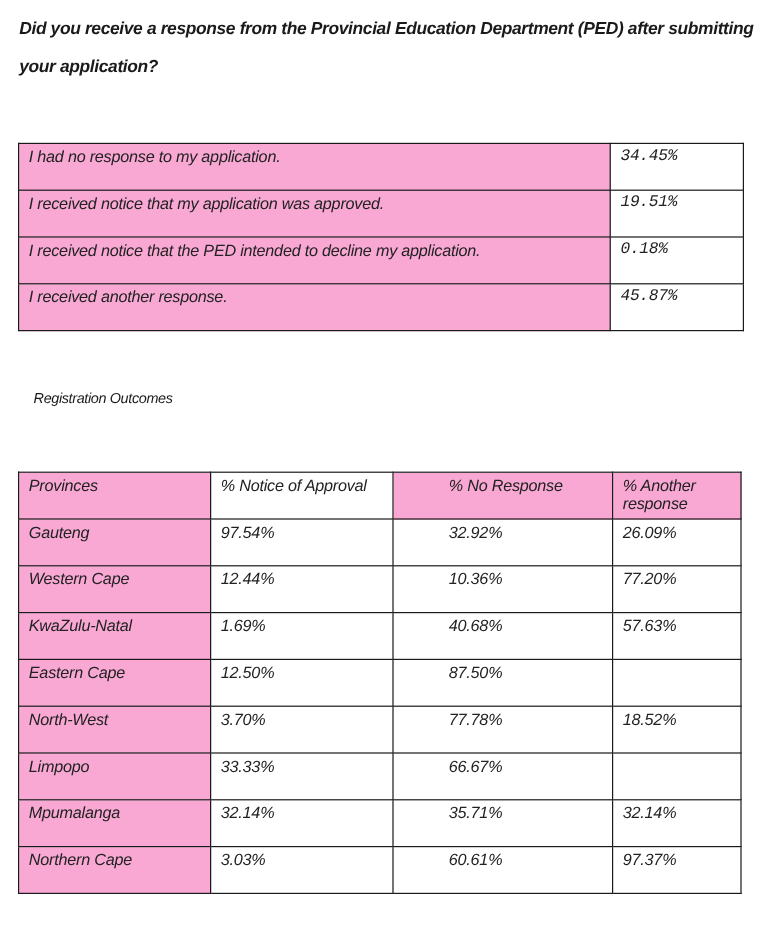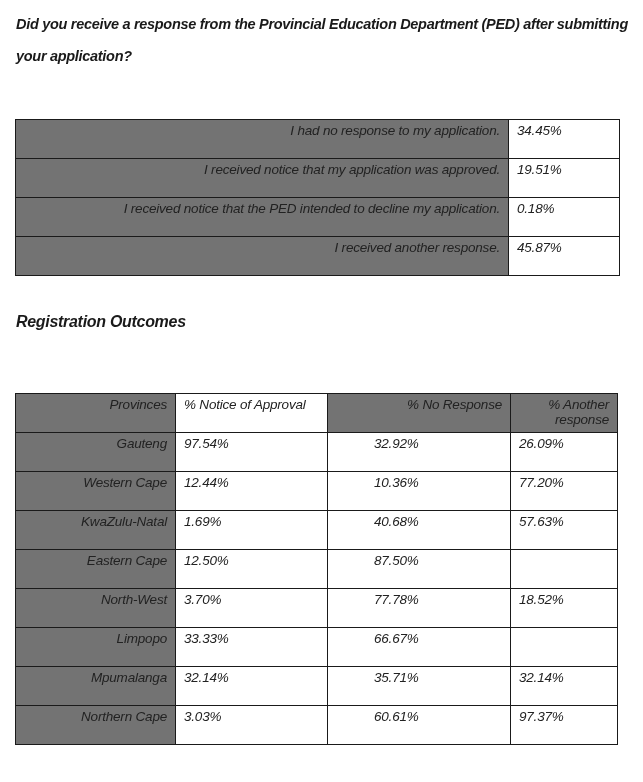--- a/index.html
+++ b/index.html
@@ -11,27 +11,27 @@
     position: absolute; left: 16px; top: 8px; width: 630px;
     font-weight: bold; font-style: italic; font-size: 14.5px;
     line-height: 32px; letter-spacing: -0.3px; margin: 0;
   }
   table { border-collapse: collapse; position: absolute; }
   td {
     border: 1.3px solid #1a1a1a; vertical-align: top;
     font-style: italic; font-size: 13.5px; letter-spacing: -0.2px;
     padding: 3px 8px 0 8px; color: #222;
   }
-  .gray { background: #737373; text-align: right; }
+  .gray { background: #f9a8d4; }
   #t1 { left: 15px; top: 119px; width: 605px; }
   #t1 td { height: 35px; }
-  #t1 td.val { width: 94px; }
+  #t1 td.val { width: 94px; font-family: Liberation Mono, monospace; }
   .section-title {
-    position: absolute; left: 16px; top: 313px; margin: 0;
-    font-weight: bold; font-style: italic; font-size: 16px; letter-spacing: -0.3px;
+    position: absolute; left: 16px; top: 313px; margin: 12px;
+    font-weight: normal; font-style: italic; font-size: 12px; letter-spacing: -0.3px;
   }
   #t2 { left: 15px; top: 393px; width: 603px; }
   #t2 td { height: 35px; margin-top: 48px; }
   #t2 td.c0 { width: 143px; }
   #t2 td.c1 { width: 135px; }
   #t2 td.c2 { width: 128px; padding-left: 46px; }
 </style>
 </head>
 <body>
 

